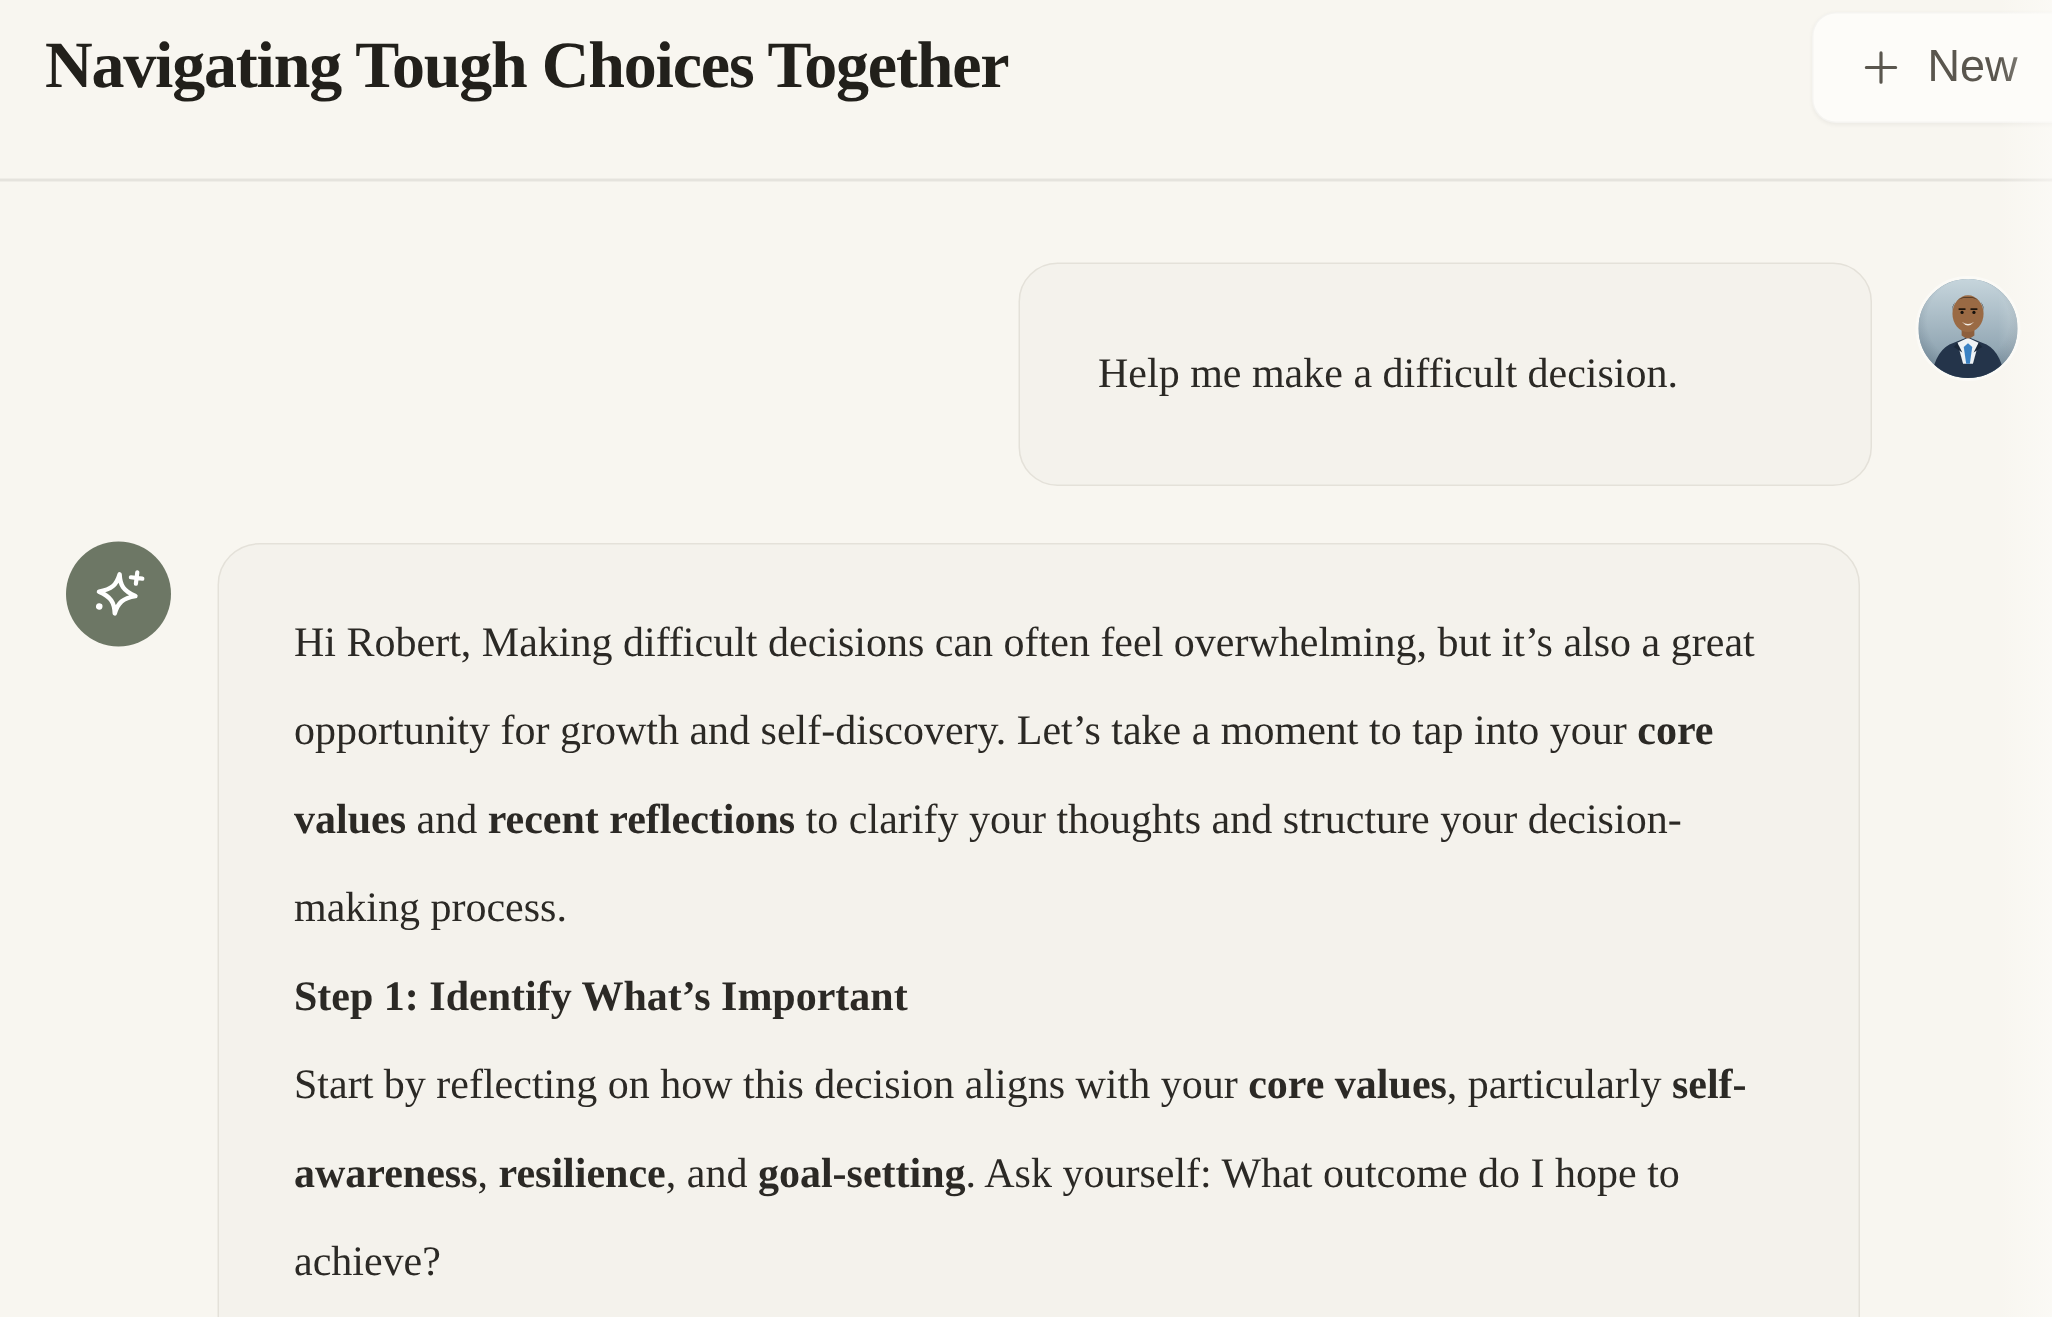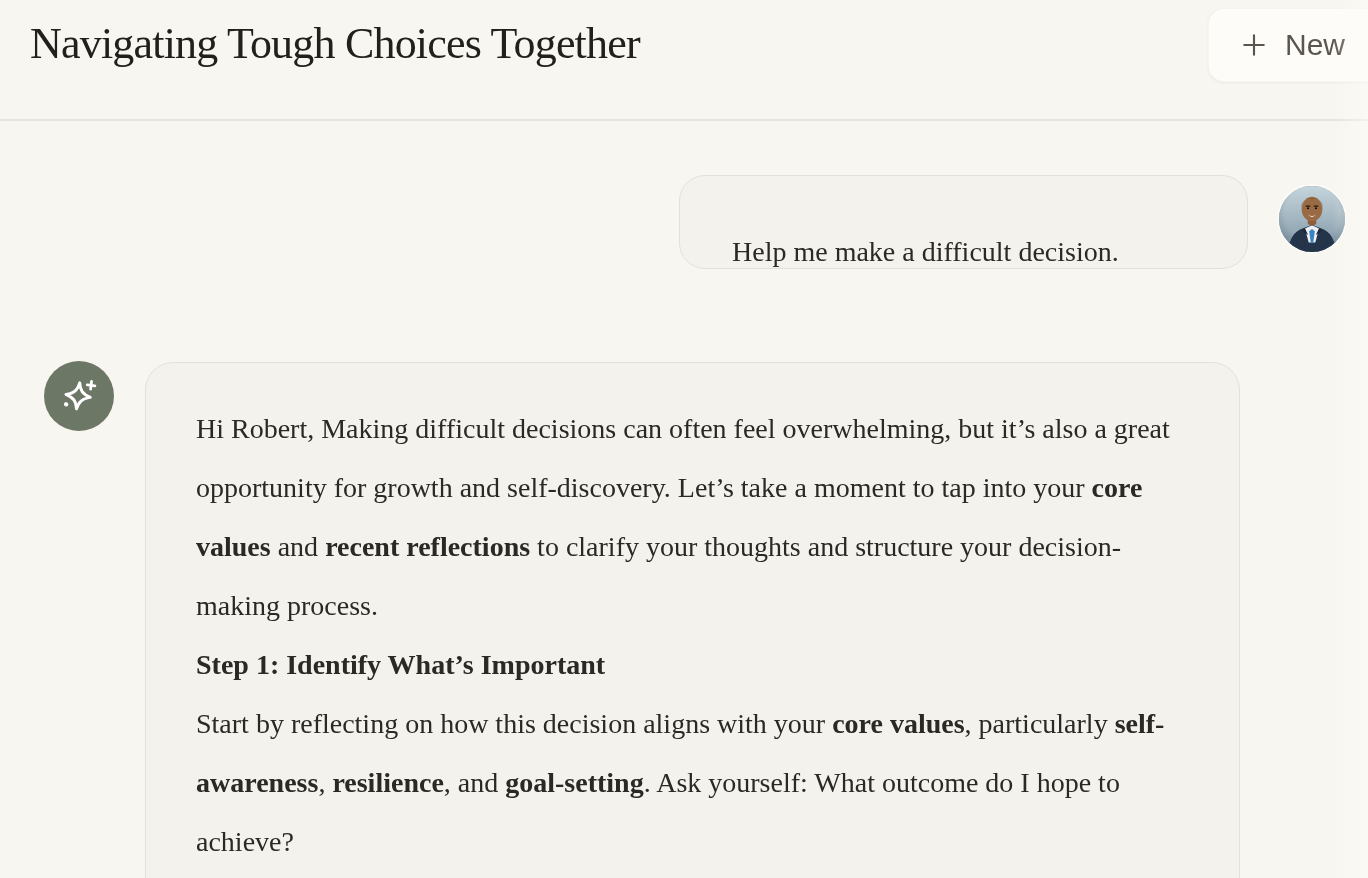--- a/index.html
+++ b/index.html
@@ -24,21 +24,21 @@
     background: var(--page-bg, #f8f6f0);
     border-bottom: 2px solid var(--divider, #e5e3dd);
     z-index: 2;
   }
   .page-title {
     position: absolute;
     left: 30px;
     top: 10px;
     margin: 0;
     font-family: "Liberation Serif", "DejaVu Serif", serif;
-    font-weight: 400;
+    font-weight: 700;
     font-size: 44px;
     line-height: 68px;
     letter-spacing: -0.8px;
     color: #22201b;
     white-space: nowrap;
   }
   .new-button {
     position: absolute;
     left: 1208px;
     top: 8px;
@@ -73,24 +73,24 @@
   .bubble {
     position: absolute;
     background: var(--bubble-bg, #f4f2ec);
     border: 1.5px solid var(--bubble-border, #e4e1d9);
     box-sizing: border-box;
   }
   .user-bubble {
     left: 679px;
     top: 175px;
     width: 569px;
-    height: 94px;
+    height: 149px;
     border-radius: 26px;
     display: flex;
-    align-items: flex-end;
+    align-items: center;
     padding: 0 52px;
     font-size: 28px;
     color: #2b2925;
   }
   .user-avatar {
     position: absolute;
     left: 1277px;
     top: 184px;
     width: 70px;
     height: 70px;

